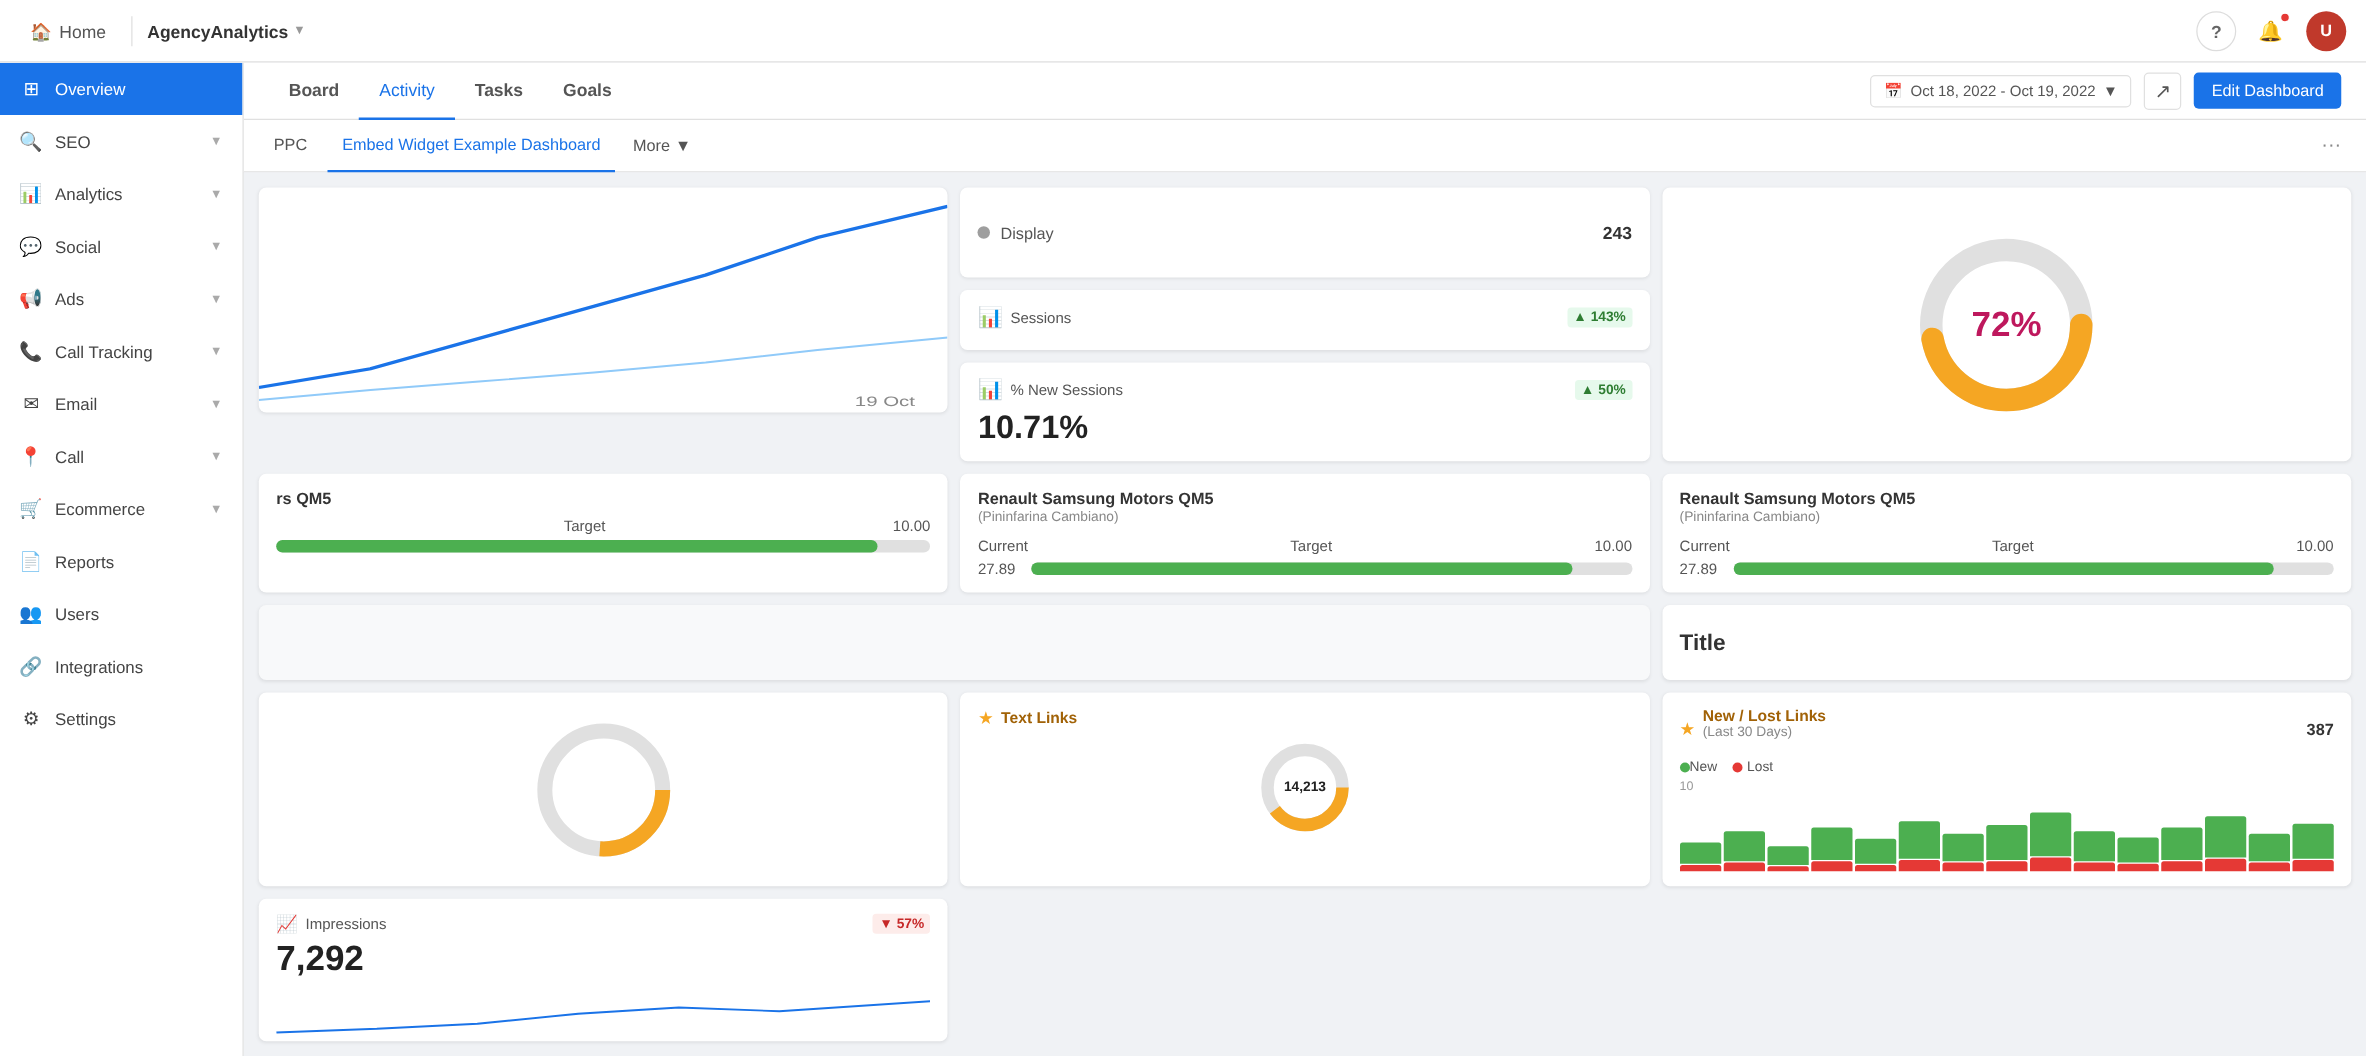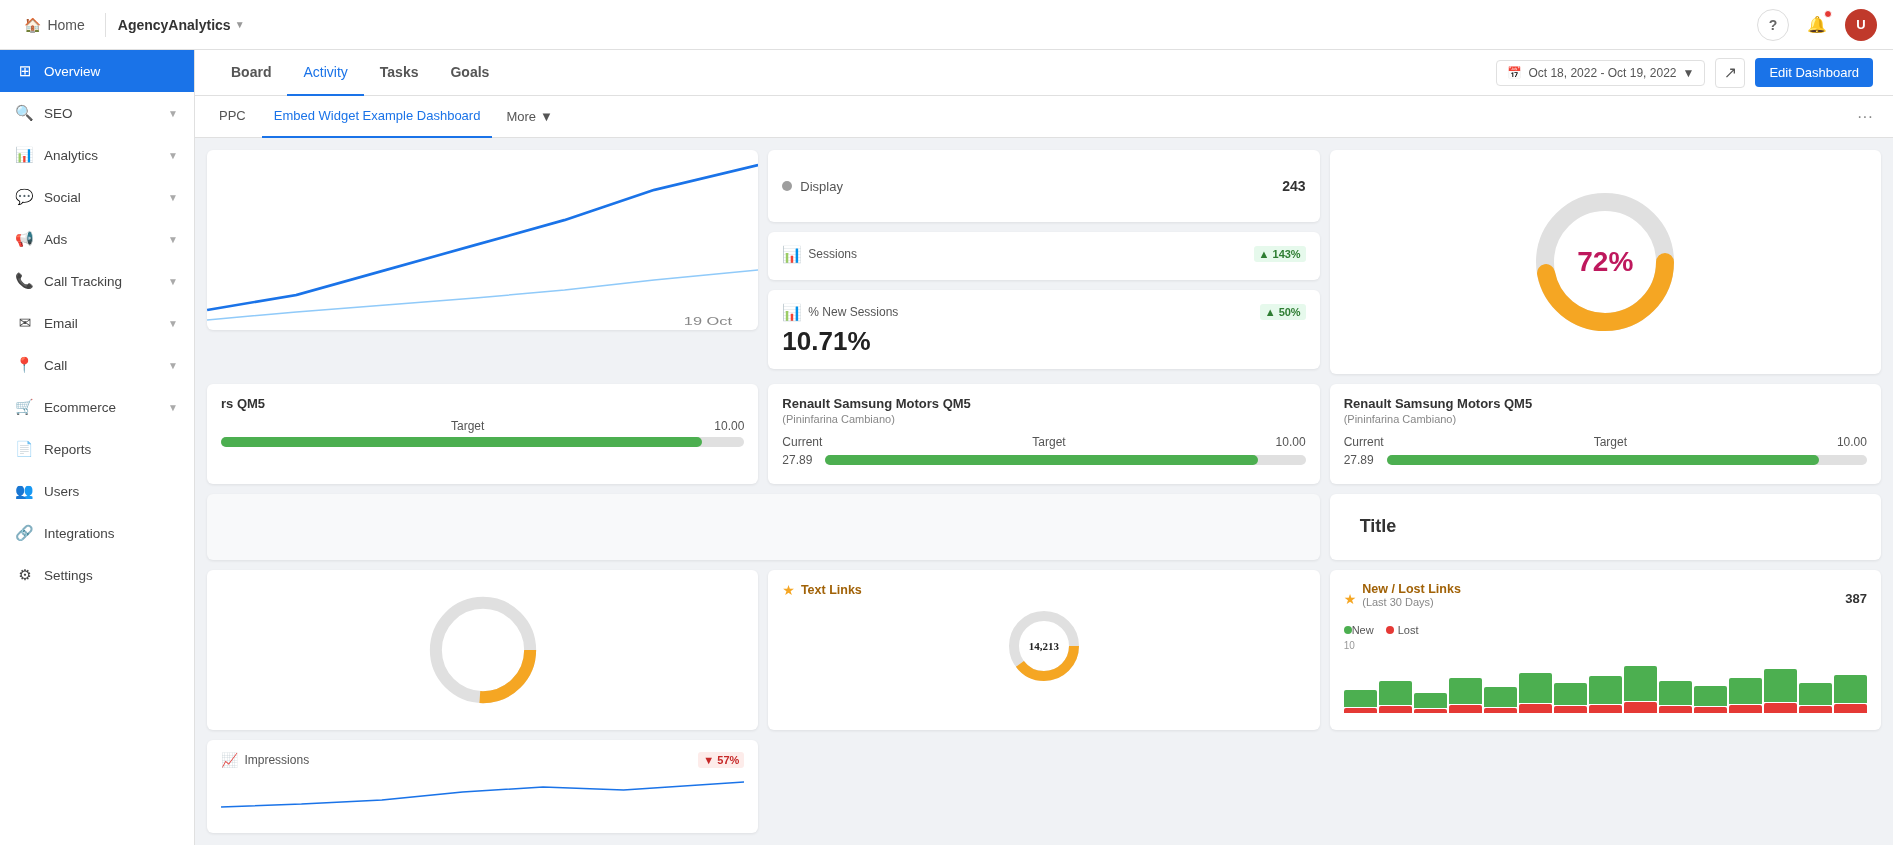--- a/index.html
+++ b/index.html
@@ -68,21 +68,21 @@
     
     .stat-card { padding: 12px 14px; }
     .stat-header { display: flex; align-items: center; gap: 6px; margin-bottom: 4px; }
     .stat-icon { width: 20px; height: 20px; display: flex; align-items: center; justify-content: center; }
     .stat-title { font-size: 12px; color: #555; flex: 1; }
     .stat-badge { font-size: 11px; padding: 2px 5px; border-radius: 3px; font-weight: 600; }
     .stat-value { font-size: 26px; font-weight: 700; color: #222; }
 
     
     .title-card { padding: 14px; display: flex; align-items: center; }
-    .title-card-text { font-size: 18px; font-weight: 600; color: #333; margin-left: 16px; }
+    .title-card-text { font-size: 18px; font-weight: 600; color: #333; }
 
     
     .links-card { padding: 12px 14px; }
     .links-header { display: flex; align-items: center; gap: 6px; margin-bottom: 8px; }
     .star-icon { color: #f5a623; font-size: 14px; }
     .links-title { font-size: 12.5px; color: #a16207; font-weight: 700; flex: 1; }
     .links-count { font-size: 13px; color: #333; font-weight: 600; }
     .links-subtitle { font-size: 11px; color: #888; margin-bottom: 8px; }
     .donut-small { position: relative; width: 80px; height: 80px; margin: 0 auto; }
     .donut-small-label { position: absolute; top: 50%; left: 50%; transform: translate(-50%, -50%); font-size: 14px; font-weight: 700; color: #222; }
@@ -346,21 +346,21 @@
         <div class="links-header">
           <span class="star-icon">★</span>
           <span class="links-title">Text Links</span>
         </div>
         <div style="display:flex;align-items:center;justify-content:center;">
           <div class="donut-small">
             <svg viewBox="0 0 80 80" width="80" height="80">
               <circle cx="40" cy="40" r="30" fill="none" stroke="#e0e0e0" stroke-width="10"></circle>
               <circle cx="40" cy="40" r="30" fill="none" stroke="#f5a623" stroke-width="10" stroke-dasharray="122 188" stroke-dashoffset="47"></circle>
             </svg>
-            <div class="donut-small-label" style="font-size:11px; font-weight:700;font-family:Liberation Serif, serif;">14,213</div>
+            <div class="donut-small-label" style="font-size:11px; font-weight:700;">14,213</div>
           </div>
         </div>
       </div>
 
       <div class="card links-card">
         <div class="links-header">
           <span class="star-icon">★</span>
           <div style="flex:1;">
             <div class="links-title">New / Lost Links</div>
             <div class="links-subtitle">(Last 30 Days)</div>
@@ -444,20 +444,21 @@
             </div>
           </div>
       </div>
 
       <div class="card impressions-card">
         <div class="imp-header">
           <span class="imp-icon">📈</span>
           <span class="imp-title">Impressions</span>
           <span class="imp-badge">▼ 57%</span>
         </div>
+        <div class="imp-value">7,292</div>
         
         <svg class="imp-line" viewBox="0 0 260 40" preserveAspectRatio="none" style="width:100%;">
           <polyline points="0,35 40,32 80,28 120,20 160,15 200,18 260,10" fill="none" stroke="#1a73e8" stroke-width="1.5"></polyline>
         </svg>
       </div>
 
     </div>
   </div>
 </div>
 

